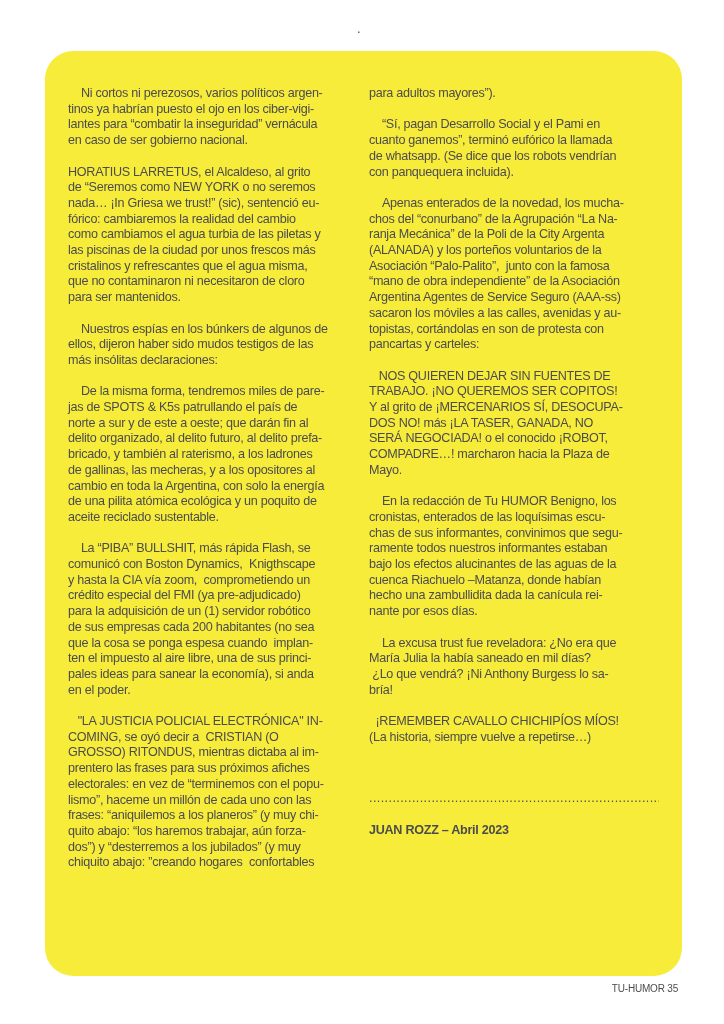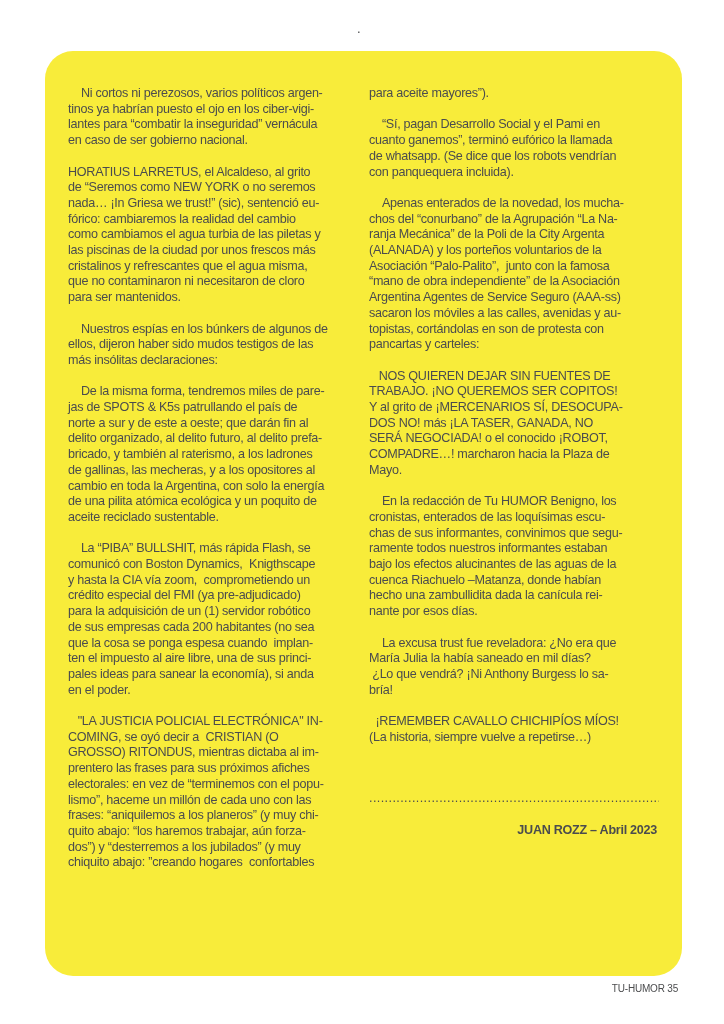--- a/index.html
+++ b/index.html
@@ -35,21 +35,20 @@
     white-space:pre-wrap;
   }
   .dotted {
     white-space:nowrap !important;
     overflow:hidden;
     margin:46px 0 0 0 !important;
     letter-spacing:0.4px;
   }
   .signature {
     font-weight:bold;
-    text-align:right;
     margin:16px 2px 0 0 !important;
   }
   .footer {
     position:absolute; right:46px; top:983px;
     color:#4b4c4e; font-size:10px; letter-spacing:-0.2px;
   }
 </style>
 </head>
 <body>
 
@@ -101,21 +100,21 @@
 prentero las frases para sus próximos afiches
 electorales: en vez de “terminemos con el popu-
 lismo”, haceme un millón de cada uno con las
 frases: “aniquilemos a los planeros” (y muy chi-
 quito abajo: “los haremos trabajar, aún forza-
 dos”) y “desterremos a los jubilados” (y muy
 chiquito abajo: ”creando hogares  confortables</p>
     </div>
 
     <div class="col">
-      <p>para aceite mayores”).</p>
+      <p>para adultos mayores”).</p>
       <p>    “Sí, pagan Desarrollo Social y el Pami en
 cuanto ganemos”, terminó eufórico la llamada
 de whatsapp. (Se dice que los robots vendrían
 con panquequera incluida).</p>
       <p>    Apenas enterados de la novedad, los mucha-
 chos del “conurbano” de la Agrupación “La Na-
 ranja Mecánica” de la Poli de la City Argenta
 (ALANADA) y los porteños voluntarios de la
 Asociación “Palo-Palito”,  junto con la famosa
 “mano de obra independiente” de la Asociación

